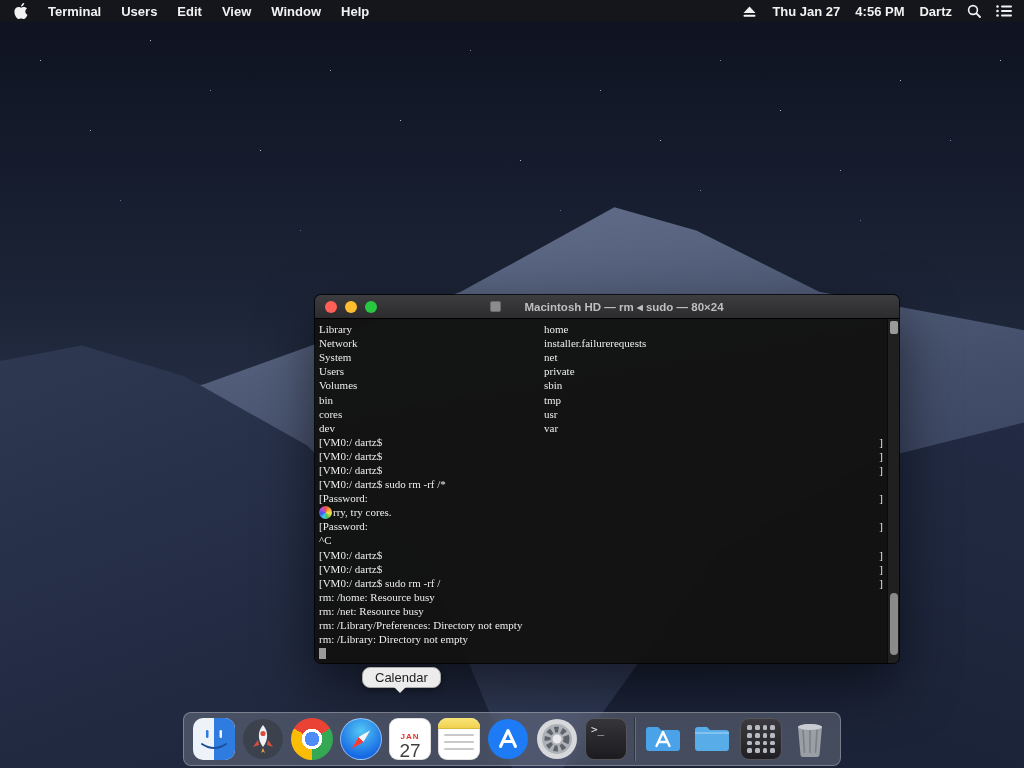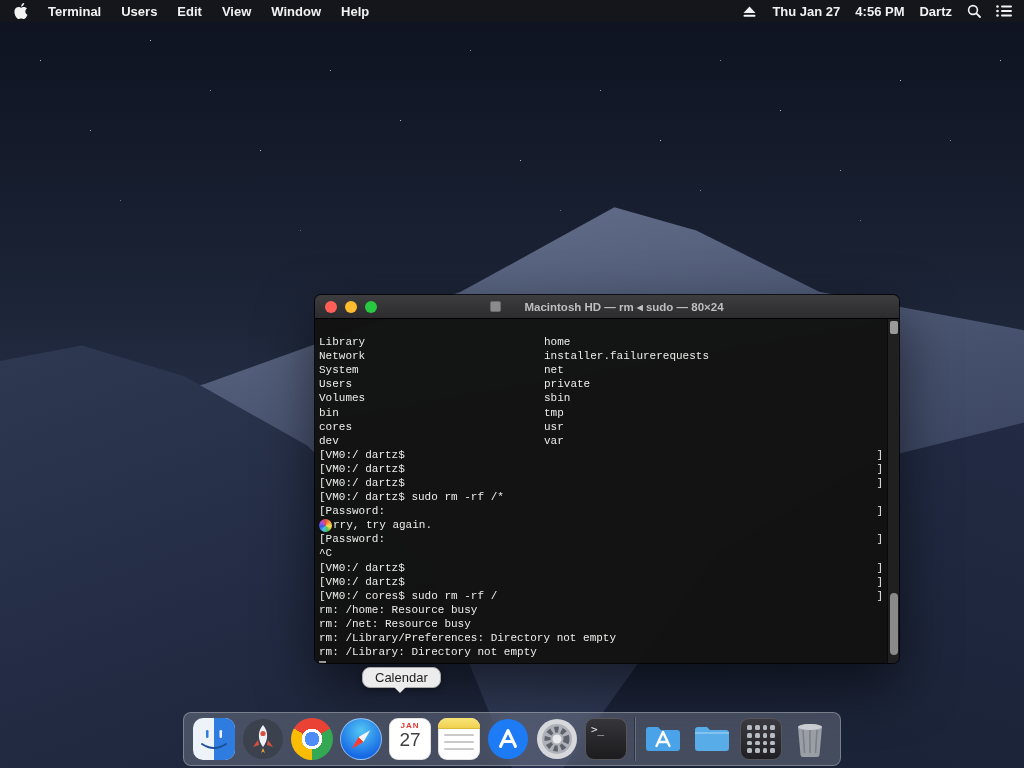--- a/index.html
+++ b/index.html
@@ -42,21 +42,21 @@
   .light { width:12px; height:12px; border-radius:50%; }
   .light.red { background:var(--c-red,#ff5f57); }
   .light.yellow { background:var(--c-yellow,#febc2e); }
   .light.green { background:var(--c-green,#28c840); }
   .title-wrap { position:absolute; left:0; right:0; display:flex; justify-content:center; align-items:center; gap:23px;
     pointer-events:none; }
   .title { color:#bfbfbf; font-size:11.5px; font-weight:600; }
   .title-doc { width:11px; height:11px; background:#8b8b8d; border-radius:2px; border:1px solid #6a6a6c; }
 
   .term-body { position:relative; height:calc(100% - 24px); background:rgba(18,18,18,.98);
-    font-family:Liberation Mono, monospace; font-size:11px; color:#ececea; padding:16px 16px 3px 4px; }
+    font-family:Liberation Serif, serif; font-size:11px; color:#ececea; padding:3px 16px 3px 4px; }
   .term-line { display:flex; align-items:center; height:14.1px; white-space:pre; }
   .term-text { white-space:pre; }
   .col1 { display:inline-block; width:225px; white-space:pre; }
   .term-right { margin-left:auto; }
   .term-cursor { display:inline-block; width:7px; height:11px; background:#9a9a9a; }
   .beachball { display:inline-block; width:13px; height:13px; border-radius:50%; margin-right:1px;
     background:conic-gradient(#e84d3d,#f1a33b,#f5e04a,#59c04a,#3fc6f0,#3b57e0,#b14fe0,#e84d3d);
     box-shadow:0 0 2px rgba(0,0,0,.6); }
 
   .scrollbar { position:absolute; top:0; right:0; bottom:0; width:12px; background:#202020; border-left:1px solid #0a0a0a; }
@@ -80,21 +80,21 @@
 
   .ic-chrome { width:42px; height:42px; border-radius:50%;
     background: radial-gradient(circle at 50% 50%, #4e8cf7 0 24%, #ffffff 24% 35%, rgba(0,0,0,0) 35%),
       conic-gradient(from -60deg, #ea4335 0 120deg, #34a853 120deg 240deg, #fbbc05 240deg 360deg); }
   .ic-safari { width:42px; height:42px; border-radius:50%; background:radial-gradient(circle at 50% 30%, #54c7f5, #1668e3 75%);
     border:1px solid rgba(255,255,255,.5); position:relative; }
   .ic-safari .needle { position:absolute; left:50%; top:50%; width:26px; height:7px; margin:-3.5px 0 0 -13px;
     transform:rotate(-45deg); clip-path:polygon(0 50%, 50% 0, 100% 50%, 50% 100%);
     background:linear-gradient(to right, #ff3b30 50%, #f6f6f6 50%); }
   .ic-cal { width:42px; height:42px; background:#fff; border-radius:9px; display:flex; flex-direction:column;
-    align-items:center; overflow:hidden; box-shadow:inset 0 0 0 1px rgba(0,0,0,.12); }
+    align-items:center; overflow:hidden; box-shadow:inset 0 0 0 1px rgba(0,0,0,.12);justify-content:flex-end; }
   .ic-cal .m { color:#e0382e; font-size:8px; font-weight:700; letter-spacing:1px; margin-top:3px; }
   .ic-cal .d { color:#404040; font-size:19px; font-weight:400; line-height:19px; }
   .ic-notes { width:42px; height:42px; background:#fff; border-radius:9px; overflow:hidden; box-shadow:inset 0 0 0 1px rgba(0,0,0,.12); }
   .ic-notes .top { height:11px; background:linear-gradient(#f9e578,#f0d050); border-bottom:1px solid #d9bc3e; }
   .ic-notes .l { height:2px; background:#c9c9c9; margin:5px 6px 0 6px; border-radius:1px; }
   .ic-term { width:42px; height:42px; background:linear-gradient(#35353a,#1c1c1f); border-radius:9px;
     border:1px solid #55555a; color:#e8e8e8; font-family:"DejaVu Sans Mono",monospace; font-size:11px; padding:4px 0 0 5px; }
   .ic-grid { width:42px; height:42px; background:linear-gradient(#3a3a40,#202024); border-radius:9px;
     display:grid; grid-template-columns:repeat(4,1fr); gap:3px; padding:6px; border:1px solid #55555a; }
   .ic-grid span { background:#cfd3da; border-radius:1.5px; opacity:.85; }
@@ -172,26 +172,26 @@
         <div class="term-line"><span class="col1">Users</span><span class="term-text">private</span></div>
         <div class="term-line"><span class="col1">Volumes</span><span class="term-text">sbin</span></div>
         <div class="term-line"><span class="col1">bin</span><span class="term-text">tmp</span></div>
         <div class="term-line"><span class="col1">cores</span><span class="term-text">usr</span></div>
         <div class="term-line"><span class="col1">dev</span><span class="term-text">var</span></div>
         <div class="term-line"><span class="term-text">[VM0:/ dartz$</span><span class="term-right">]</span></div>
         <div class="term-line"><span class="term-text">[VM0:/ dartz$</span><span class="term-right">]</span></div>
         <div class="term-line"><span class="term-text">[VM0:/ dartz$</span><span class="term-right">]</span></div>
         <div class="term-line"><span class="term-text">[VM0:/ dartz$ sudo rm -rf /*</span></div>
         <div class="term-line"><span class="term-text">[Password:</span><span class="term-right">]</span></div>
-        <div class="term-line"><span class="beachball"></span><span class="term-text">rry, try again.</span></div>
+        <div class="term-line"><span class="beachball"></span><span class="term-text">rry, try cores.</span></div>
         <div class="term-line"><span class="term-text">[Password:</span><span class="term-right">]</span></div>
         <div class="term-line"><span class="term-text">^C</span></div>
         <div class="term-line"><span class="term-text">[VM0:/ dartz$</span><span class="term-right">]</span></div>
         <div class="term-line"><span class="term-text">[VM0:/ dartz$</span><span class="term-right">]</span></div>
-        <div class="term-line"><span class="term-text">[VM0:/ cores$ sudo rm -rf /</span><span class="term-right">]</span></div>
+        <div class="term-line"><span class="term-text">[VM0:/ dartz$ sudo rm -rf /</span><span class="term-right">]</span></div>
         <div class="term-line"><span class="term-text">rm: /home: Resource busy</span></div>
         <div class="term-line"><span class="term-text">rm: /net: Resource busy</span></div>
         <div class="term-line"><span class="term-text">rm: /Library/Preferences: Directory not empty</span></div>
         <div class="term-line"><span class="term-text">rm: /Library: Directory not empty</span></div>
         <div class="term-line"><span class="term-text"></span><span class="term-cursor"></span></div>
       </div>
     <div class="scrollbar">
       <div class="scroll-top-box"></div>
       <div class="scroll-thumb"></div>
     </div>

